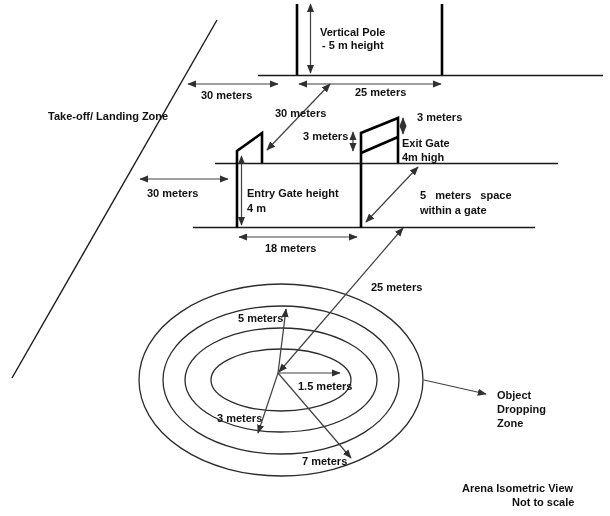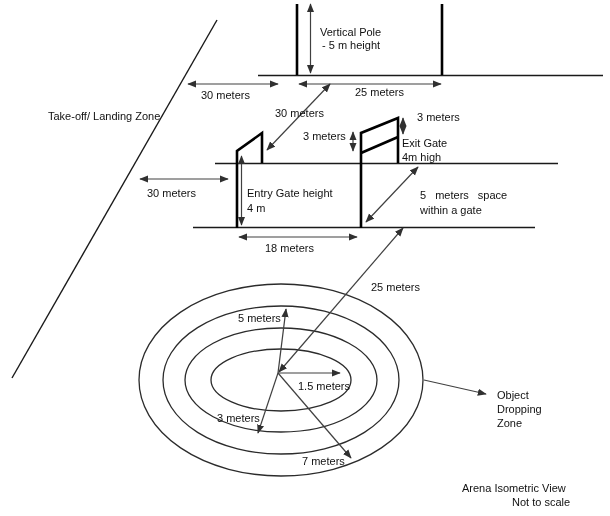--- a/index.html
+++ b/index.html
@@ -2,20 +2,21 @@
 <html><head>
 <meta charset="utf-8">
 <style>
   html,body{margin:0;padding:0;background:#ffffff;}
   .canvas{
     position:relative;
     width:610px;height:516px;
     background:#ffffff;
     font-family:"Liberation Sans", sans-serif;
     overflow:hidden;
+    font-weight:bold;
   }
   svg{position:absolute;left:0;top:0;}
   svg text{
     font-family:"Liberation Sans", sans-serif;
     font-size:11px;
     fill:#111111;
   }
   .struct{stroke:#000000;stroke-width:2.6;fill:none;stroke-linecap:butt;}
   .thinline{stroke:#1a1a1a;stroke-width:1.4;fill:none;}
   .meas{stroke:#404040;stroke-width:1.2;fill:none;}

